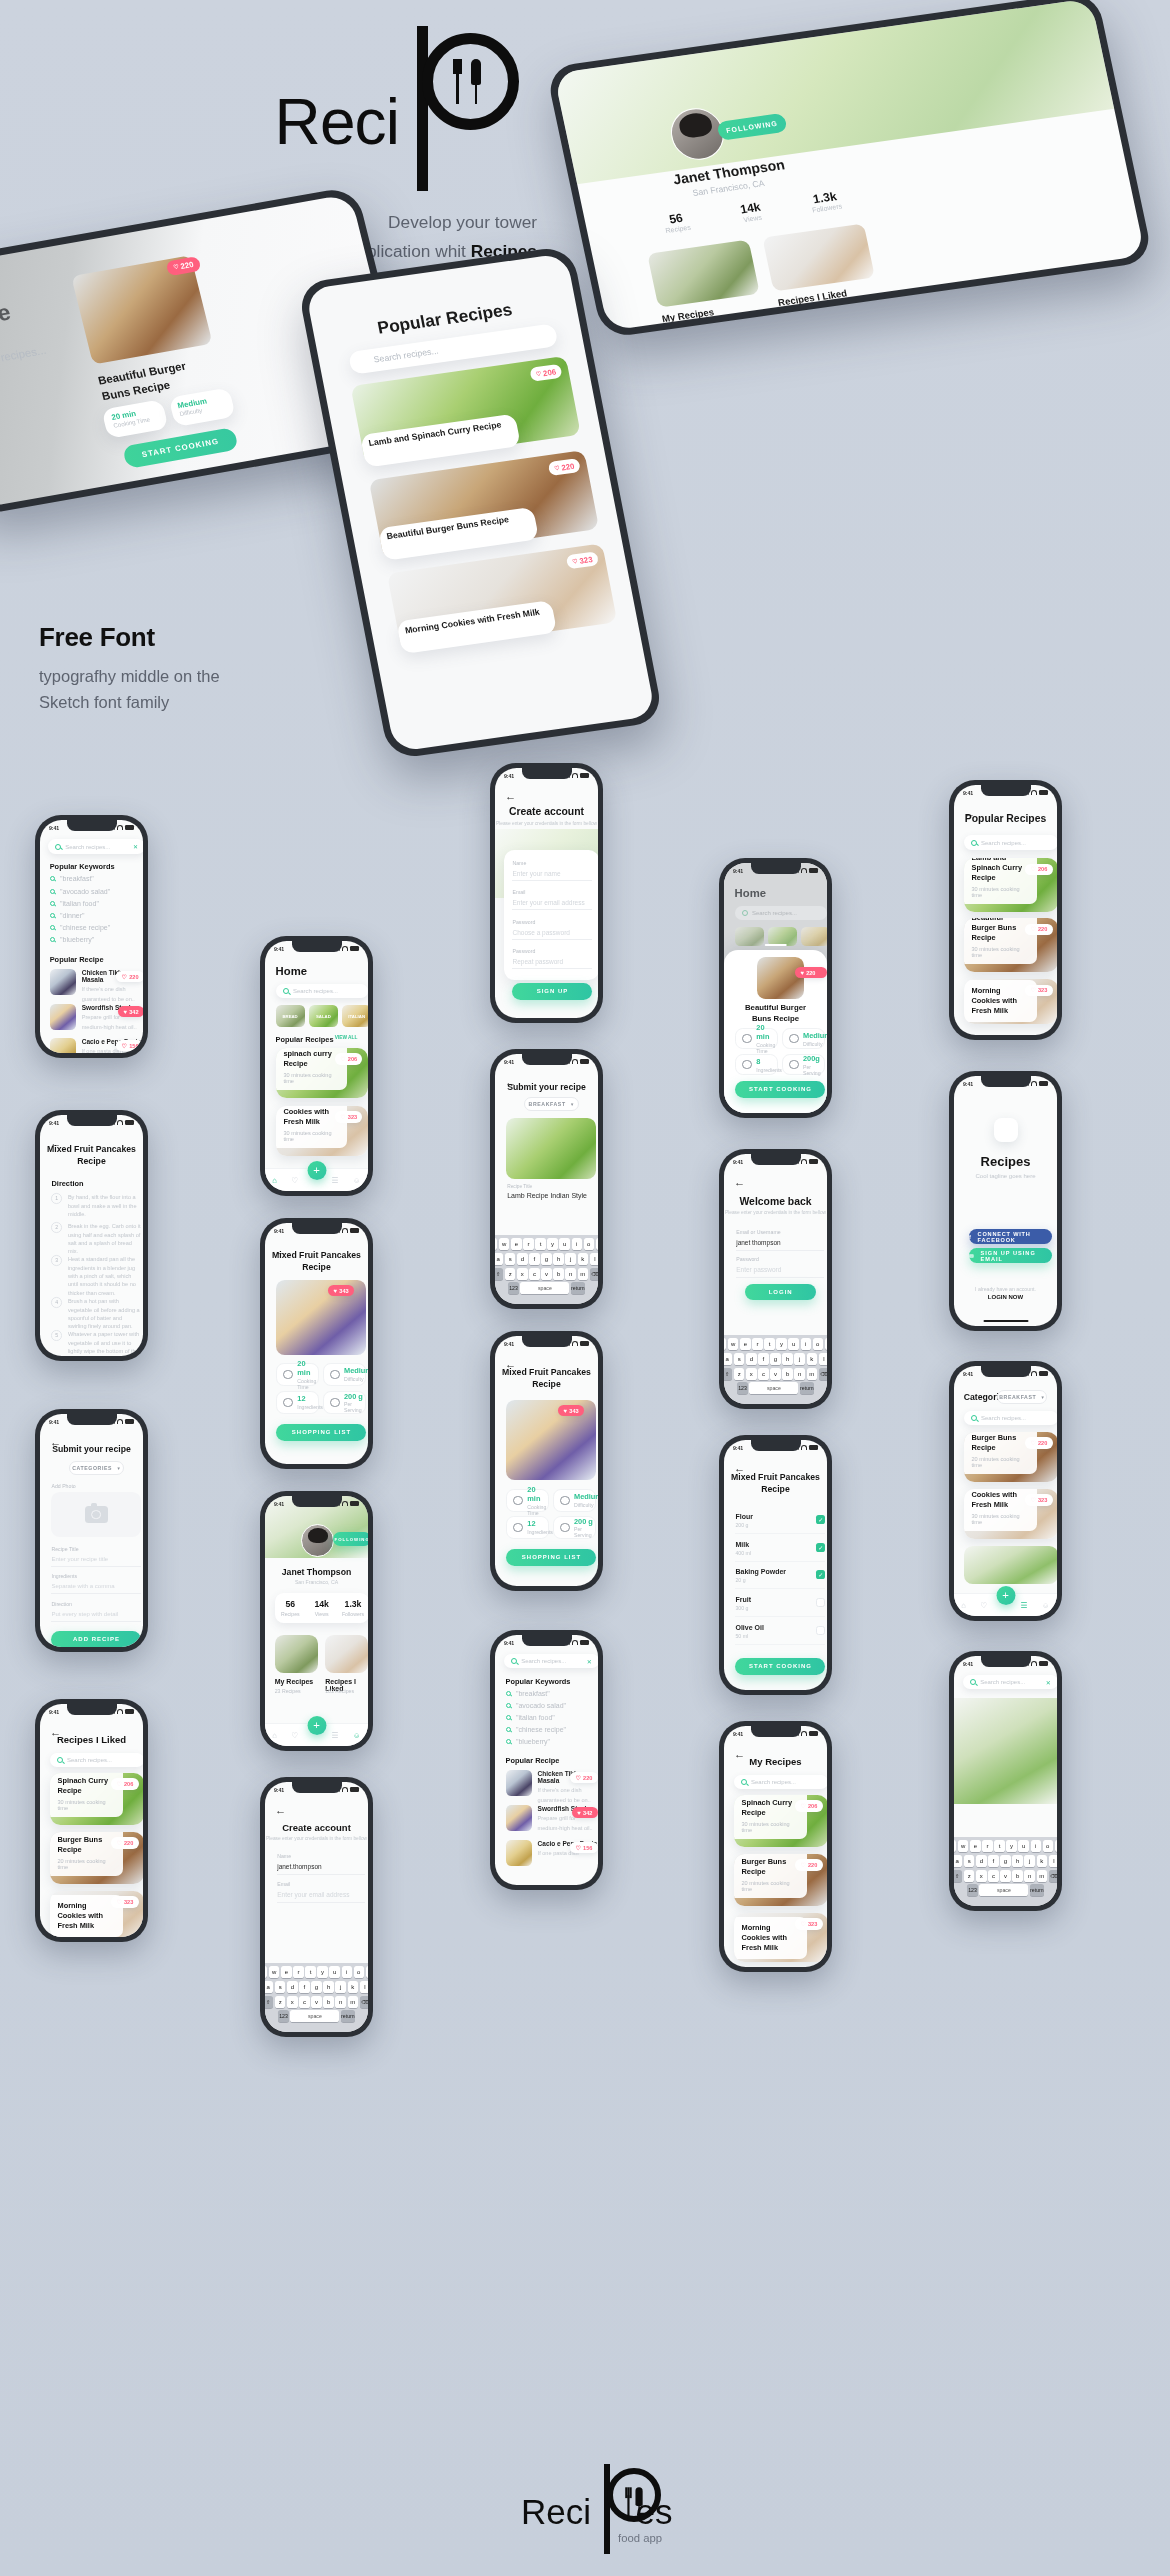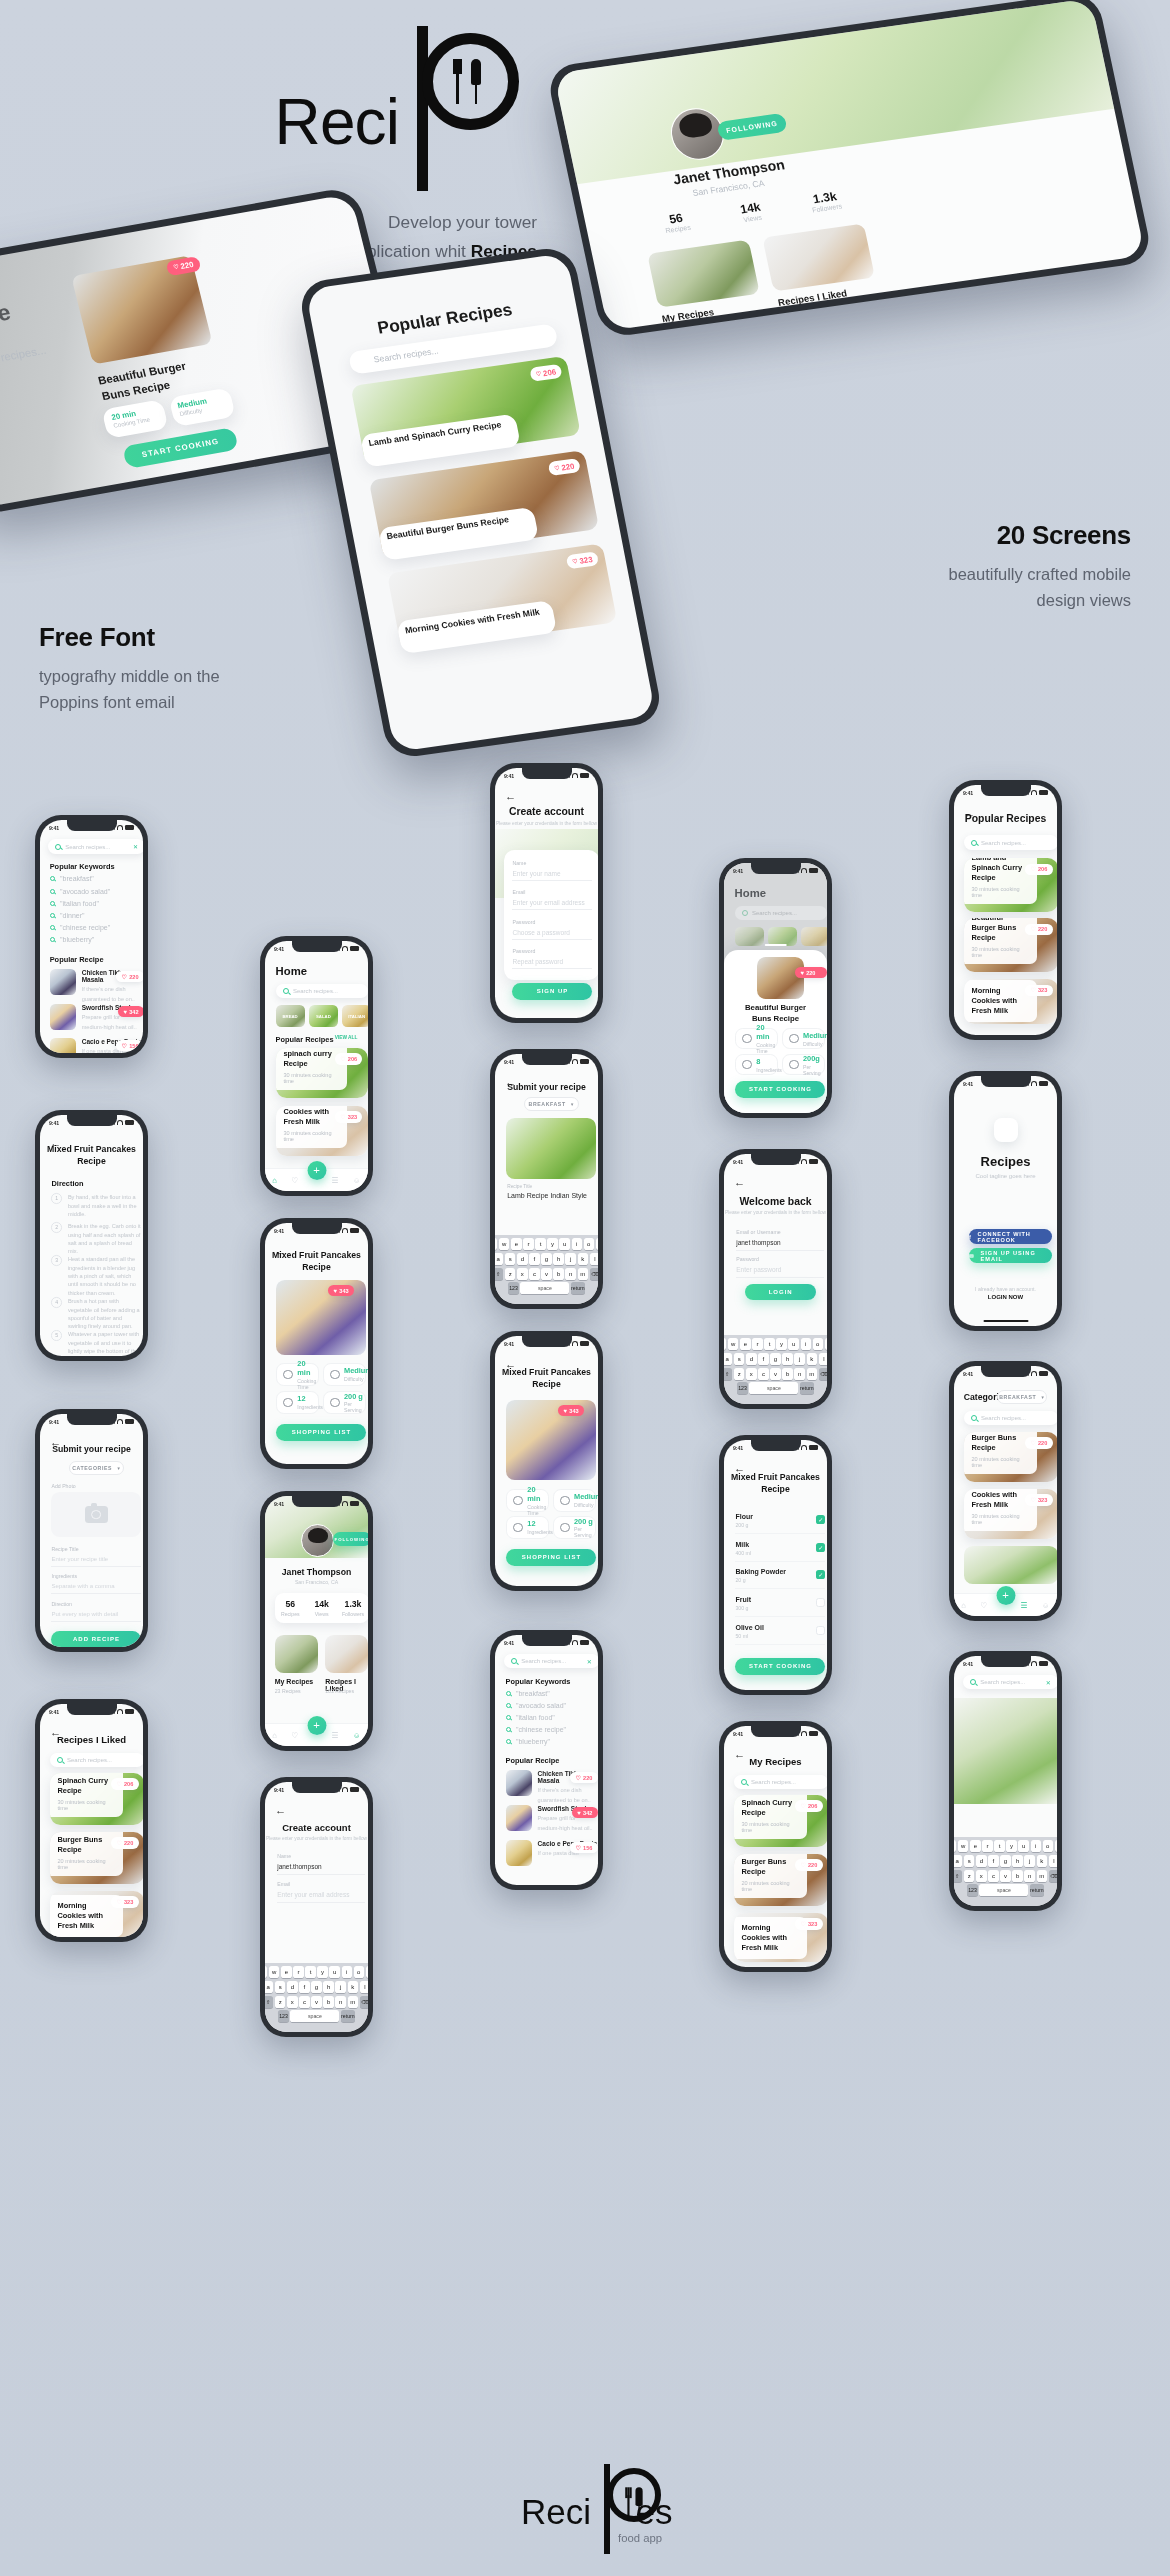--- a/index.html
+++ b/index.html
@@ -266,31 +266,24 @@
 
   <div class="diamond">
     <div class="d-top"></div>
       <div class="d-bot"></div>
   </div>
 
   <div class="free-font">
     <div class="ff-h">Free Font</div>
     <div class="ff-s">
       <div>typografhy middle on the</div>
-      <div>Poppins font email</div>
-    </div>
-  </div>
-
-  <div class="screens-note">
-    <div class="sn-h">20 Screens</div>
-    <div class="sn-s">
-      <div>beautifully crafted mobile</div>
-      <div>design views</div>
-    </div>
-  </div>
+      <div>Sketch font family</div>
+    </div>
+  </div>
+
 
   <div class="mock" id="mockLeft">
     <div class="scr">
       <div class="mk-title" style="left:15.6px; top:45px; font-size:22.5px; color:#57595c;">Home</div>
       <div class="mk-sub" style="left:19px; top:95px; font-size:11.3px;">Search recipes...</div>
       <div class="mk-img f-burger" style="left:146px; top:33px; width:121px; height:91px;"></div>
       <div class="mk-pill" style="left:241px; top:35px; width:33px; height:14.7px;">
         <span class="hrt">♡</span>
           <span>220</span>
       </div>

